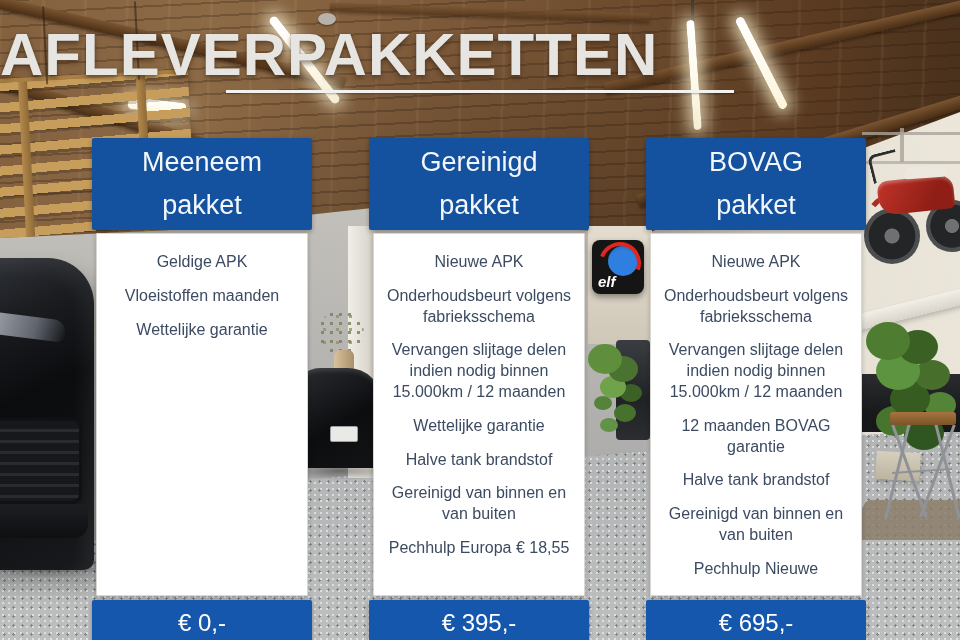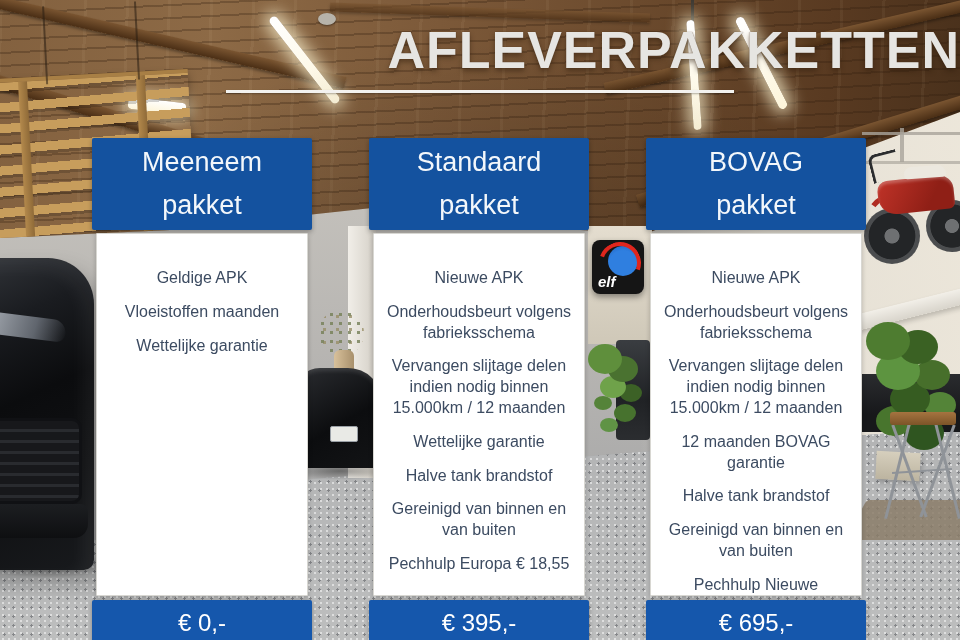--- a/index.html
+++ b/index.html
@@ -131,33 +131,33 @@
   .chair-seat{position:absolute;left:6px;top:4px;width:66px;height:13px;border-radius:3px;
     background:linear-gradient(180deg,#a57440,#7c5428);}
   .chair-leg{position:absolute;width:3px;height:98px;background:#8f9398;top:14px;}
   .leg1{left:12px;transform:rotate(14deg);}
   .leg2{left:62px;transform:rotate(-14deg);}
   .leg3{left:24px;transform:rotate(-20deg);}
   .leg4{left:52px;transform:rotate(20deg);}
   .chair-brace{position:absolute;left:8px;top:62px;width:60px;height:2px;background:#8f9398;transform:rotate(-4deg);}
 
   
-  .title{left:0;top:22px;width:100%;text-align:right;z-index:5;
-    font-size:52px;font-weight:bold;letter-spacing:1px;color:#e6e5e2;line-height:1.1;
+  .title{left:0;top:22px;width:100%;text-align:left;z-index:5;
+    font-size:60px;font-weight:bold;letter-spacing:1px;color:#e6e5e2;line-height:1.1;
     text-shadow:0 0 1px rgba(70,45,20,.8),0 3px 5px rgba(45,28,12,.5);}
   .title-underline{left:226px;top:90px;width:508px;height:3px;background:#f3f2ef;z-index:5;
     box-shadow:0 1px 2px rgba(0,0,0,.3);}
 
   .cards{position:absolute;left:92px;top:138px;width:774px;display:flex;gap:57px;z-index:10;}
   .card{width:220px;display:flex;flex-direction:column;}
   .card-header{height:92px;background:#14529f;color:#f3f7fb;display:flex;flex-direction:column;
     align-items:center;justify-content:center;text-align:center;font-size:27px;line-height:1.3;
     border-radius:2px;box-shadow:0 2px 5px rgba(0,0,0,.3);gap:8px;}
   .card-body{margin:3px 4px 0;background:#ffffff;height:363px;border:1px solid #d8d7d2;
-    border-radius:1px;padding:21px 6px 0;box-sizing:border-box;overflow:hidden;
+    border-radius:1px;padding:5px 6px 0;box-sizing:border-box;overflow:hidden;
     box-shadow:0 2px 5px rgba(0,0,0,.22);}
   .card-body p{margin:13px 2px;font-size:16px;line-height:1.3;color:#3c4b61;text-align:center;}
   .card-footer{margin-top:4px;height:46px;background:#1557ac;border-radius:2px;color:#ffffff;
     display:flex;align-items:center;justify-content:center;font-size:24px;
     box-shadow:0 2px 5px rgba(0,0,0,.3);}
 </style>
 </head>
 <body>
 
 <div class="screen">
@@ -246,21 +246,21 @@
       <div class="card-body">
         <p>Geldige APK</p>
         <p>Vloeistoffen maanden</p>
         <p>Wettelijke garantie</p>
       </div>
       <div class="card-footer">€ 0,-</div>
     </div>
 
     <div class="card">
       <div class="card-header">
-        <span>Standaard</span>
+        <span>Gereinigd</span>
         <span>pakket</span>
       </div>
       <div class="card-body">
         <p>Nieuwe APK</p>
         <p>Onderhoudsbeurt volgens fabrieksschema</p>
         <p>Vervangen slijtage delen indien nodig binnen 15.000km / 12 maanden</p>
         <p>Wettelijke garantie</p>
         <p>Halve tank brandstof</p>
         <p>Gereinigd van binnen en van buiten</p>
         <p>Pechhulp Europa € 18,55</p>

